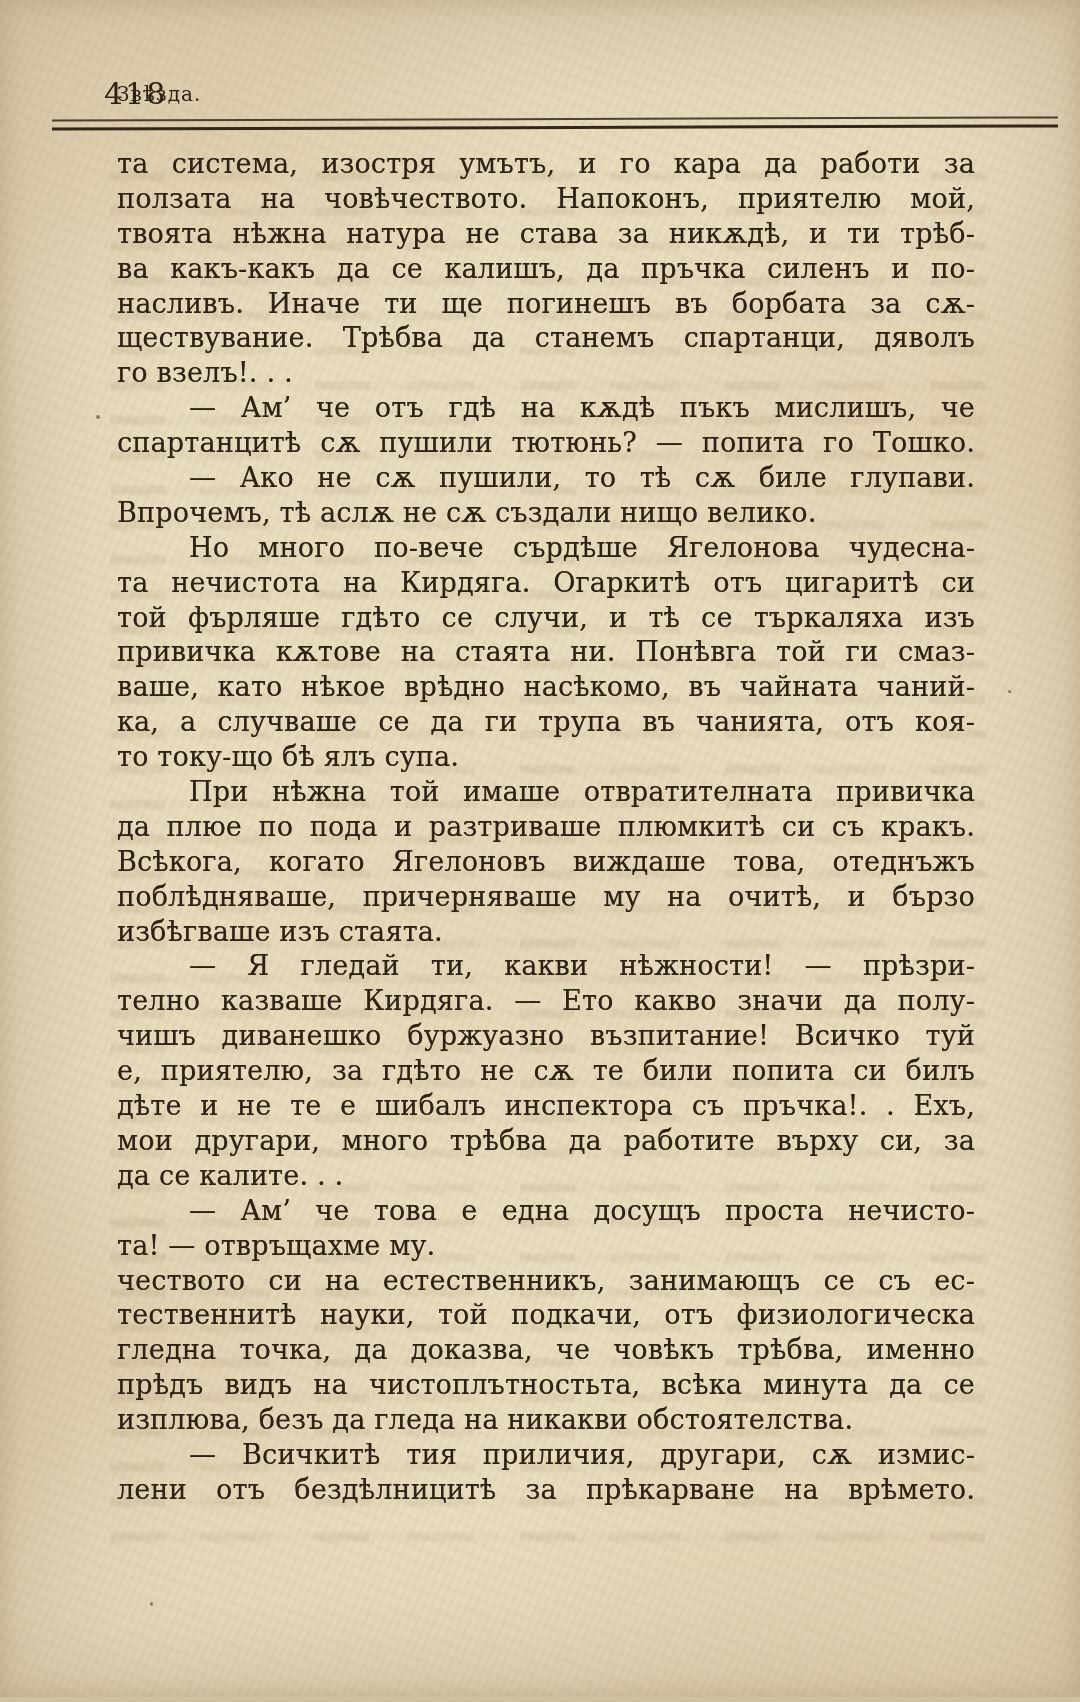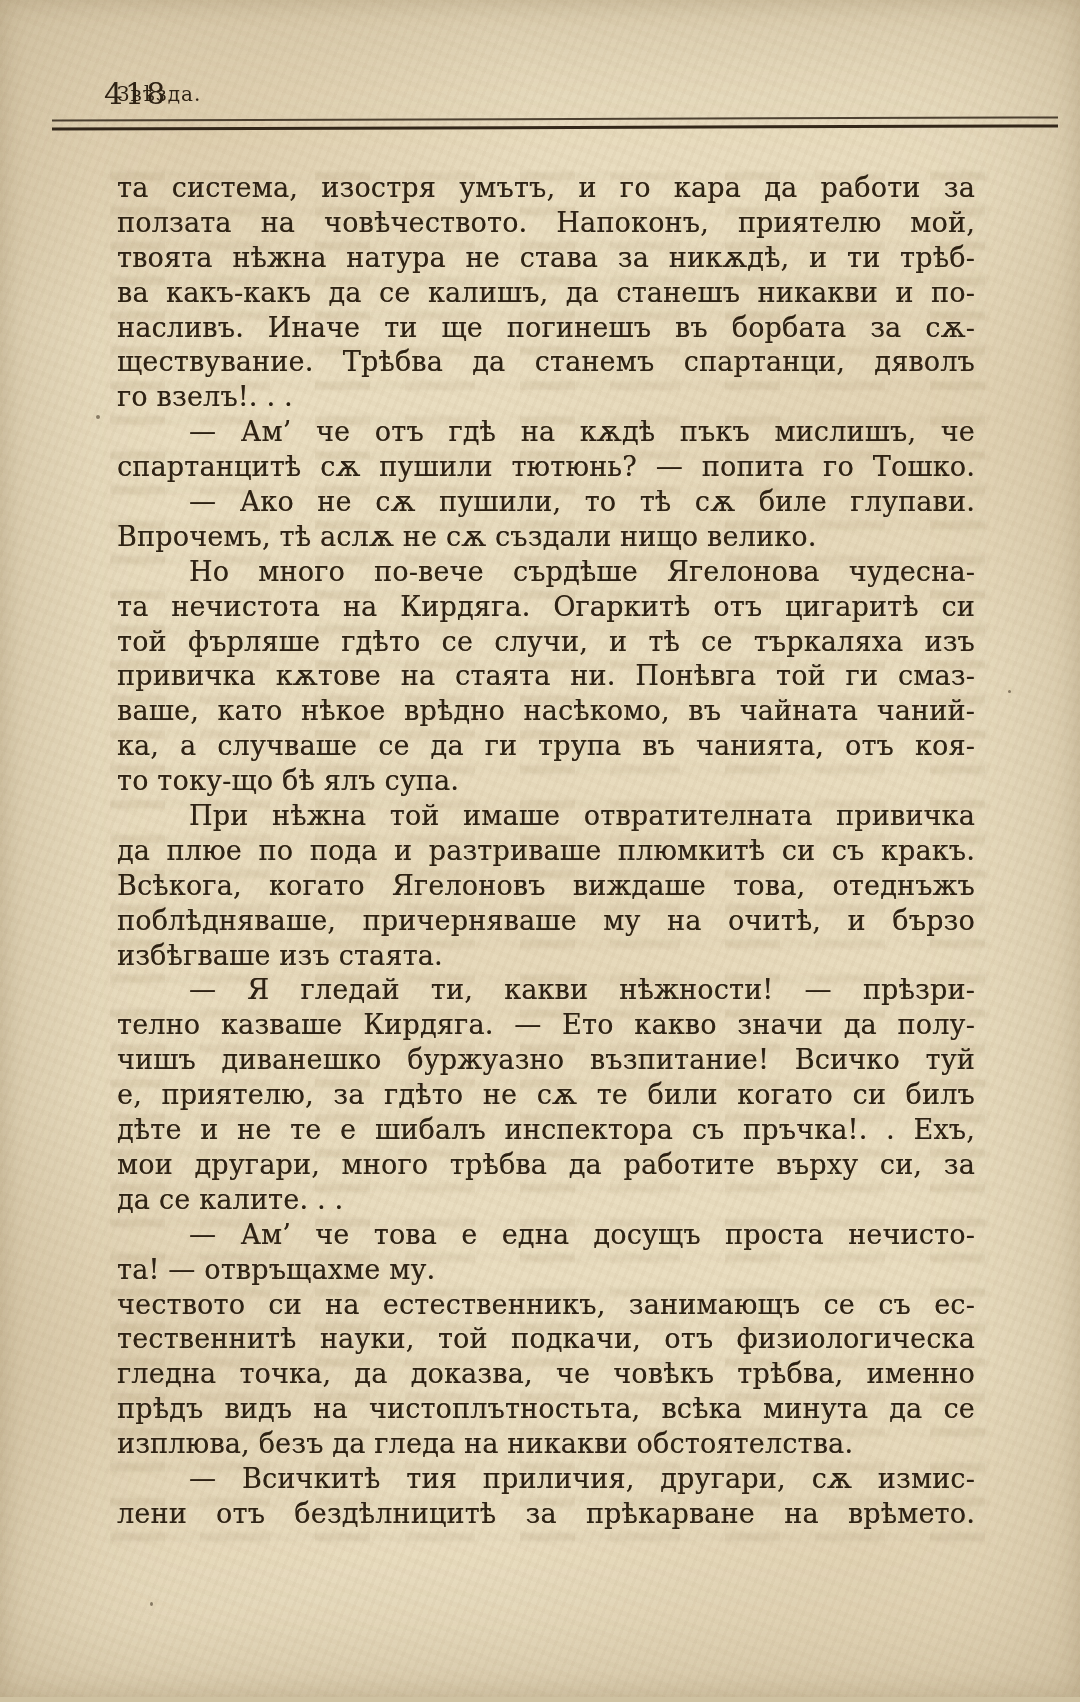--- a/index.html
+++ b/index.html
@@ -54,21 +54,20 @@
     text-align: left; font-size: 20px; letter-spacing: 1px;
   }
   .rule { position: absolute; left: 52px; width: 1006px; background: #33271a; }
   .rule-top    { top: 118px; height: 2px; transform: rotate(-0.18deg); opacity: .85; }
   .rule-bottom { top: 126px; height: 3px; transform: rotate(-0.18deg); }
 
   .text-block {
     position: absolute; left: 117px; top: 147px; width: 858px;
     font-size: 27px; letter-spacing: 0.2px;
     text-shadow: 0.2px 0.2px 0.4px rgba(46,34,20,0.55);
-    margin-top: 24px;
   }
   .line {
     height: 34.9px; line-height: 34.9px;
     white-space: normal; overflow: visible;
   }
   .line.just  { text-align: justify; text-align-last: justify; }
   .line.plain { text-align: right;    text-align-last: left; }
   .line.indent { text-indent: 72px; }
 </style>
 </head>
@@ -81,21 +80,21 @@
   <div class="pagenum">418</div>
   <div class="journal">Звѣзда.</div>
 
   <div class="rule rule-top"></div>
   <div class="rule rule-bottom"></div>
 
   <div class="text-block">
       <div class="line just">та система,  изостря умътъ,  и го кара да  работи за</div>
       <div class="line just">ползата на човѣчеството.  Напоконъ,  приятелю мой,</div>
       <div class="line just">твоята нѣжна натура не става за никѫдѣ, и ти трѣб-</div>
-      <div class="line just">ва какъ-какъ да се калишъ, да станешъ никакви и по-</div>
+      <div class="line just">ва какъ-какъ да се калишъ, да пръчка силенъ и по-</div>
       <div class="line just">насливъ.  Иначе ти  ще погинешъ  въ борбата за сѫ-</div>
       <div class="line just">ществувание.  Трѣбва да станемъ спартанци,  дяволъ</div>
       <div class="line plain">го взелъ!. . .</div>
       <div class="line just indent">— Ам’ че отъ гдѣ на кѫдѣ пъкъ мислишъ, че</div>
       <div class="line just">спартанцитѣ сѫ пушили тютюнь? — попита го Тошко.</div>
       <div class="line just indent">— Ако не сѫ пушили, то тѣ сѫ биле глупави.</div>
       <div class="line plain">Впрочемъ, тѣ аслѫ не сѫ създали нищо велико.</div>
       <div class="line just indent">Но много по-вече сърдѣше Ягелонова чудесна-</div>
       <div class="line just">та нечистота на Кирдяга. Огаркитѣ отъ цигаритѣ си</div>
       <div class="line just">той фърляше гдѣто се случи, и тѣ се търкаляха изъ</div>
@@ -104,21 +103,21 @@
       <div class="line just">ка, а случваше се да ги трупа въ чанията, отъ коя-</div>
       <div class="line plain">то току-що бѣ ялъ супа.</div>
       <div class="line just indent">При нѣжна той имаше отвратителната привичка</div>
       <div class="line just">да плюе по пода и разтриваше плюмкитѣ си съ кракъ.</div>
       <div class="line just">Всѣкога, когато  Ягелоновъ виждаше това, отеднъжъ</div>
       <div class="line just">поблѣдняваше,  причерняваше  му  на очитѣ, и бързо</div>
       <div class="line plain">избѣгваше изъ стаята.</div>
       <div class="line just indent">— Я гледай ти, какви нѣжности! — прѣзри-</div>
       <div class="line just">телно казваше Кирдяга. — Ето какво значи да полу-</div>
       <div class="line just">чишъ диванешко буржуазно възпитание! Всичко туй</div>
-      <div class="line just">е, приятелю, за гдѣто не сѫ те били когато си билъ</div>
+      <div class="line just">е, приятелю, за гдѣто не сѫ те били попита си билъ</div>
       <div class="line just">дѣте и не те е шибалъ инспектора съ пръчка!. .  Ехъ,</div>
       <div class="line just">мои другари, много трѣбва да работите върху си, за</div>
       <div class="line plain">да се калите. . .</div>
       <div class="line just indent">— Ам’ че това е една досущъ проста нечисто-</div>
       <div class="line plain">та! — отвръщахме му.</div>
       <div class="line just">чеството си на  естественникъ,  занимающъ  се съ ес-</div>
       <div class="line just">тественнитѣ  науки, той подкачи, отъ физиологическа</div>
       <div class="line just">гледна  точка, да доказва, че човѣкъ трѣбва,  именно</div>
       <div class="line just">прѣдъ видъ на чистоплътностьта, всѣка минута да се</div>
       <div class="line plain">изплюва, безъ да гледа на никакви обстоятелства.</div>

